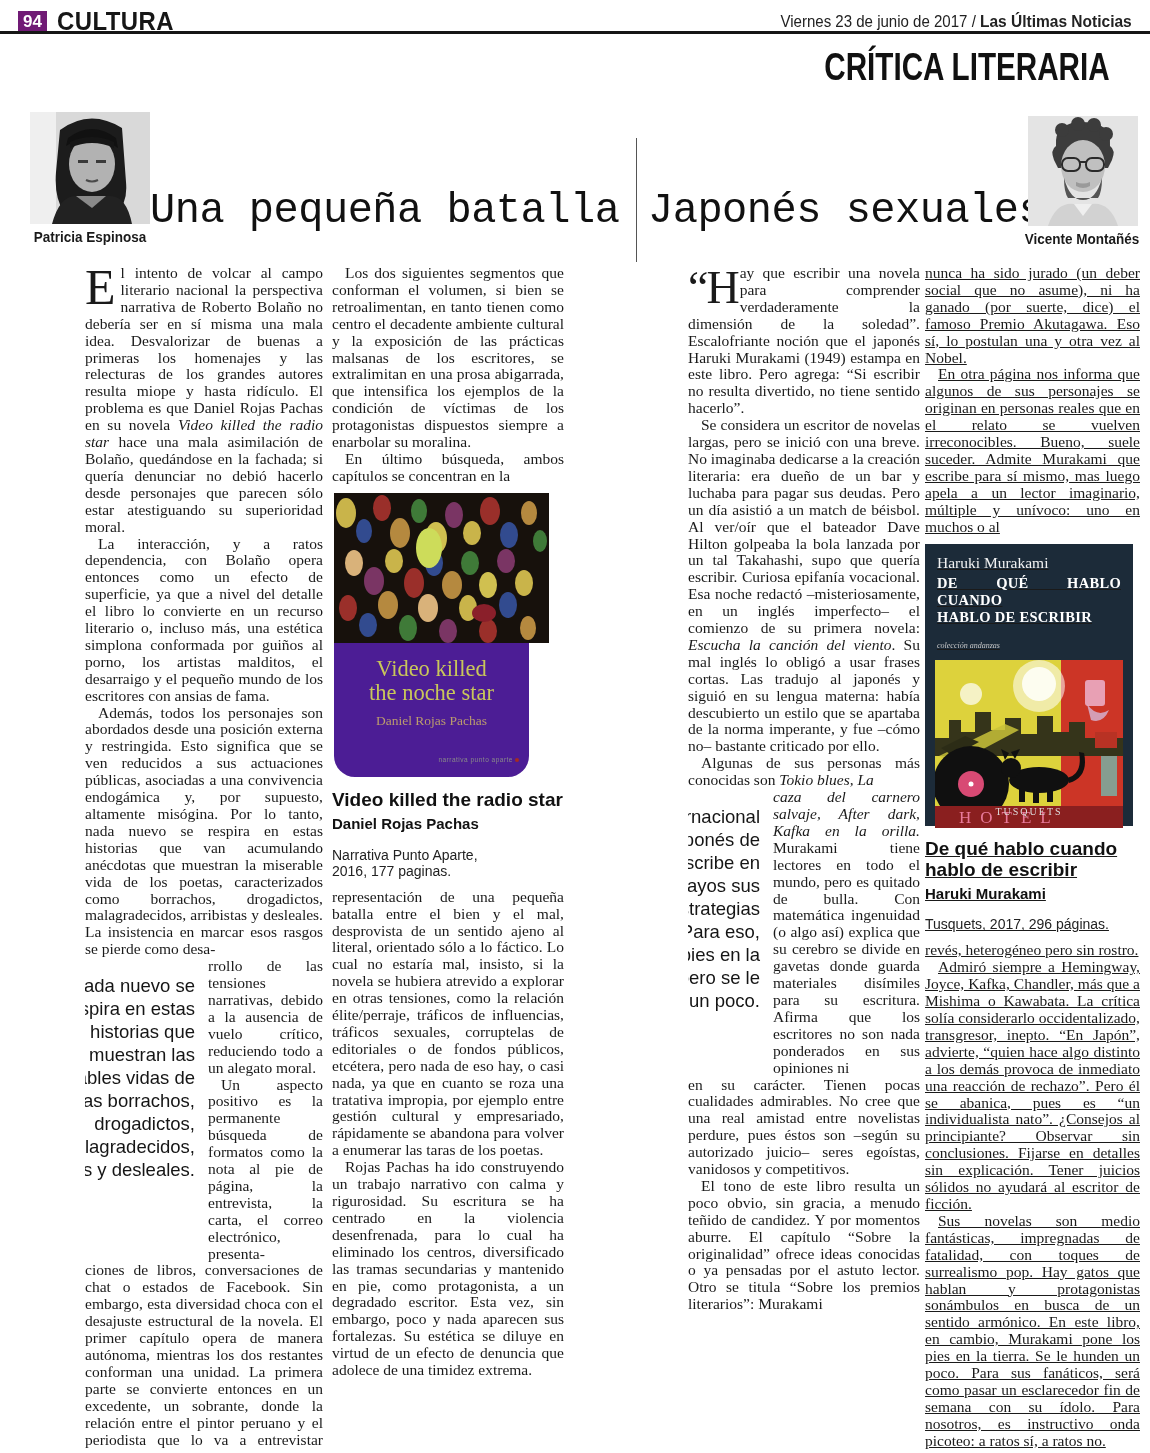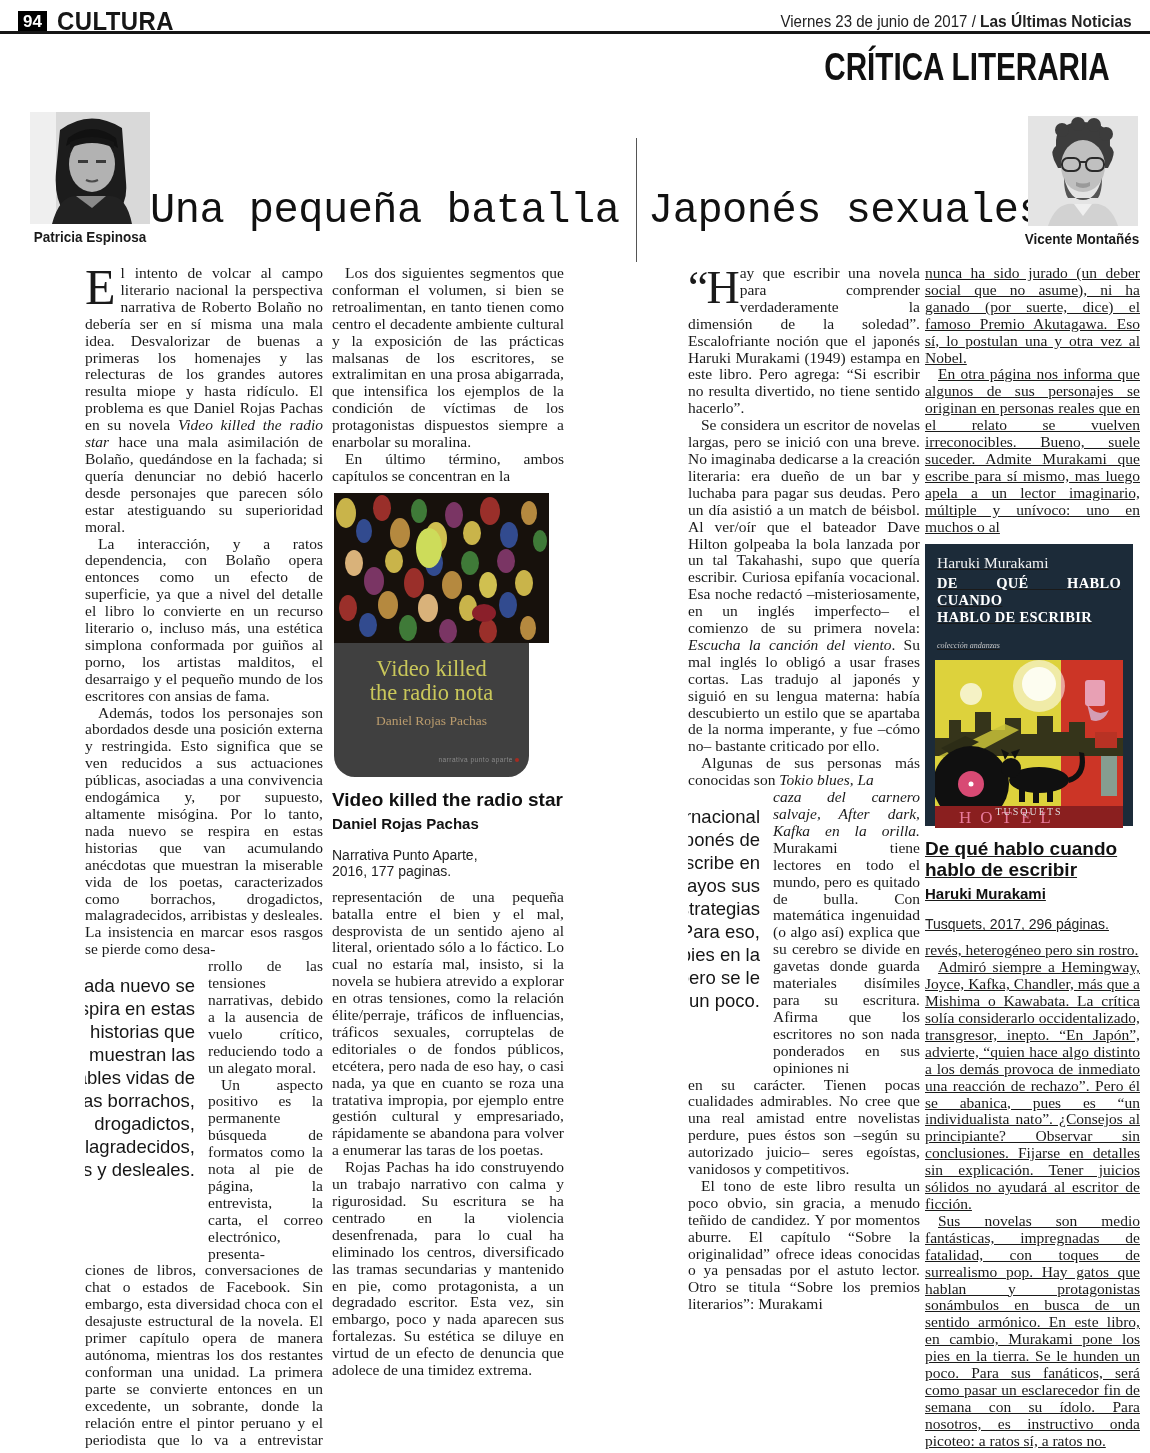--- a/index.html
+++ b/index.html
@@ -2,21 +2,21 @@
 <html lang="es"><head>
 <meta charset="utf-8">
 <style>
   html,body{margin:0;padding:0;background:#fff;}
   body{width:1150px;height:1453px;position:relative;overflow:hidden;
        font-family:"Liberation Serif",serif;color:#1a1a1a;}
   .abs{position:absolute;}
 
   
   .hdr-left{left:18px;top:6px;display:flex;align-items:center;gap:10px;}
-  .pagenum{background:#000000;color:#fff;font-family:"Liberation Sans",sans-serif;
+  .pagenum{background:#701a75;color:#fff;font-family:"Liberation Sans",sans-serif;
            font-weight:bold;font-size:17px;padding:2px 5px;line-height:1;}
   .section{font-family:"Liberation Sans",sans-serif;font-weight:bold;font-size:26px;
            letter-spacing:.5px;color:#161616;transform:scaleX(.92);transform-origin:left;}
   .hdr-right{right:18px;top:12px;font-family:"Liberation Sans",sans-serif;font-size:16px;
              color:#222;transform:scaleX(.94);transform-origin:right;}
   .hdr-right b{font-size:16.5px;}
   .hdr-rule{left:0;top:31px;width:1150px;height:3px;background:#161616;}
 
   
   .kicker{left:0;top:46px;width:1150px;text-align:right;}
@@ -42,21 +42,21 @@
   .dropq{float:left;font-size:46px;line-height:38px;padding:4px 2px 0 0;font-weight:400;letter-spacing:-2px;}
 
   .narrow-row{display:flex;align-items:flex-start;}
   .pullquote{font-family:"Liberation Sans",sans-serif;font-size:18.5px;line-height:23px;
              text-align:right;color:#151515;flex:none;}
   .pq1{width:180px;margin-left:-70px;margin-right:13px;padding-top:16px;}
   .pq2{width:172px;margin-left:-100px;margin-right:13px;padding-top:16px;}
   .narrowtext{flex:1;min-width:0;}
 
   
-  .cover1{width:195px;height:284px;background:#404040;margin:8px 0 10px 2px;position:relative;border-radius:21px;}
+  .cover1{width:195px;height:284px;background:#4c1d95;margin:8px 0 10px 2px;position:relative;border-radius:21px;}
   .cover1 svg{display:block;}
   .c1-title{color:#c9c75a;font-size:22.5px;line-height:24px;text-align:center;margin-top:14px;
             font-family:"Liberation Serif",serif;}
   .c1-author{color:#bb9c6d;font-size:13.5px;text-align:center;margin-top:8px;}
   .c1-imprint{position:absolute;right:10px;bottom:8px;color:#8a8a8a;font-size:6.5px;
               font-family:"Liberation Sans",sans-serif;letter-spacing:.5px;}
   .c1-dot{display:inline-block;width:4px;height:4px;border-radius:50%;background:#a62b21;
           vertical-align:middle;margin-left:2px;}
 
   
@@ -145,21 +145,21 @@
     <div class="narrowtext">
       <p>rrollo de las tensiones narrativas, debido a la ausencia de vuelo crítico, reduciendo todo a un alegato moral.</p>
       <p class="ind">Un aspecto positivo es la permanente búsqueda de formatos como la nota al pie de página, la entrevista, la carta, el correo electrónico, presenta-</p>
     </div>
   </div>
   <p>ciones de libros, conversaciones de chat o estados de Facebook. Sin embargo, esta diversidad choca con el desajuste estructural de la novela. El primer capítulo opera de manera autónoma, mientras los dos restantes conforman una unidad. La primera parte se convierte entonces en un excedente, un sobrante, donde la relación entre el pintor peruano y el periodista que lo va a entrevistar funciona sólo por la instancia que los reúne, formando una figura artificiosa que no sirve más</p>
 </div>
 
 <div class="abs col" style="left:332px;width:232px;">
   <p class="ind">Los dos siguientes segmentos que conforman el volumen, si bien se retroalimentan, en tanto tienen como centro el decadente ambiente cultural y la exposición de las prácticas malsanas de los escritores, se extralimitan en una prosa abigarrada, que intensifica los ejemplos de la condición de víctimas de los protagonistas dispuestos siempre a enarbolar su moralina.</p>
-  <p class="ind">En último término, ambos capítulos se concentran en la</p>
+  <p class="ind">En último búsqueda, ambos capítulos se concentran en la</p>
 
   <div class="cover1">
     <svg width="215" height="150" viewBox="0 0 215 150">
       <rect width="215" height="150" fill="#17110c"></rect>
       <g>
         <ellipse cx="12" cy="20" rx="10" ry="15" fill="#c9b44a"></ellipse>
           <ellipse cx="30" cy="38" rx="8" ry="12" fill="#324b8f"></ellipse>
         <ellipse cx="48" cy="15" rx="9" ry="13" fill="#9a2f2a"></ellipse>
           <ellipse cx="66" cy="40" rx="10" ry="15" fill="#b5893f"></ellipse>
         <ellipse cx="85" cy="18" rx="8" ry="12" fill="#3f7a38"></ellipse>
@@ -189,21 +189,21 @@
         <ellipse cx="134" cy="115" rx="9" ry="13" fill="#c9b44a"></ellipse>
           <ellipse cx="154" cy="138" rx="9" ry="12" fill="#9a2f2a"></ellipse>
         <ellipse cx="174" cy="112" rx="9" ry="13" fill="#324b8f"></ellipse>
           <ellipse cx="194" cy="135" rx="8" ry="12" fill="#b5893f"></ellipse>
         <ellipse cx="95" cy="55" rx="13" ry="20" fill="#cddc5a"></ellipse>
           <ellipse cx="150" cy="120" rx="12" ry="9" fill="#8a1f2a"></ellipse>
       </g>
     </svg>
     <div class="c1-title">
       <div>Video killed</div>
-      <div>the radio nota</div>
+      <div>the noche star</div>
     </div>
     <div class="c1-author">Daniel Rojas Pachas</div>
     <div class="c1-imprint"><span>narrativa punto aparte</span><span class="c1-dot"></span></div>
   </div>
 
   <div class="bookcap">
     <div class="bc-t">Video killed the radio star</div>
     <div class="bc-a">Daniel Rojas Pachas</div>
     <div class="bc-i">
       <div>Narrativa Punto Aparte,</div>

